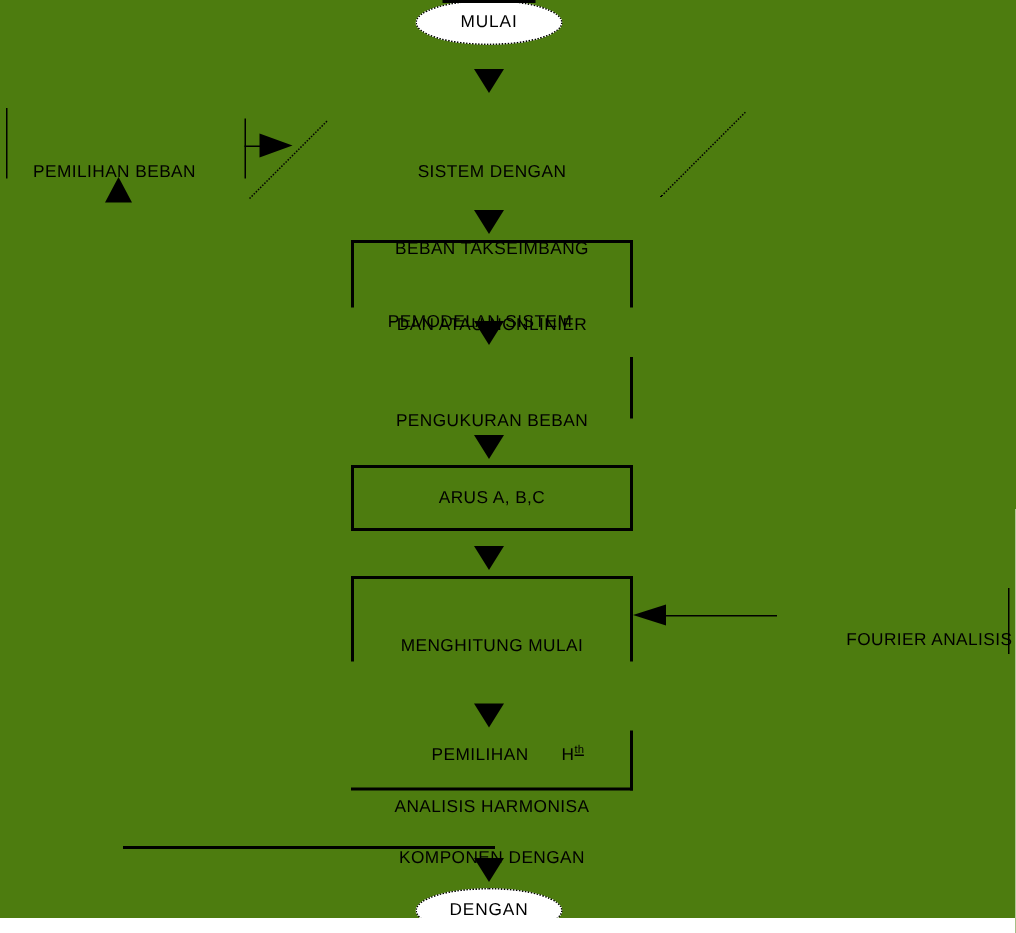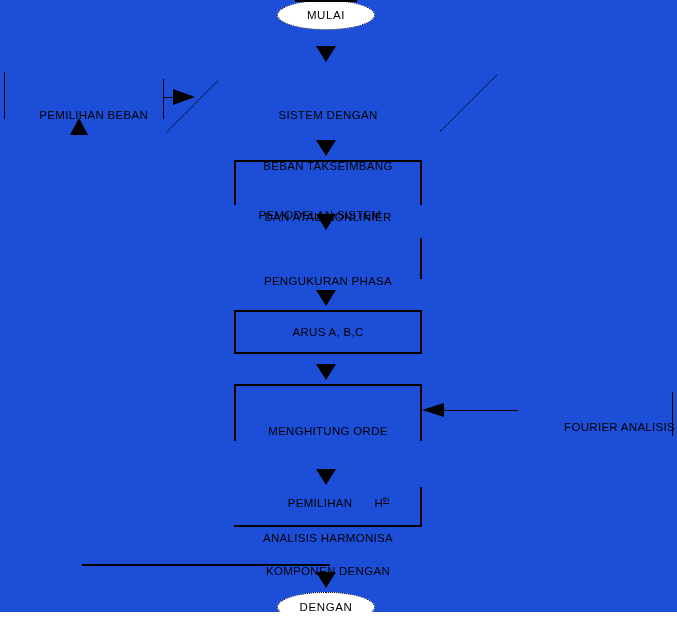--- a/index.html
+++ b/index.html
@@ -4,21 +4,21 @@
 <style>
   html, body {
     margin: 0;
     padding: 0;
     background: #ffffff;
   }
   #canvas {
     position: relative;
     width: 677px;
     height: 612px;
-    background: #1d4ed8;
+    background: #4d7c0f;
     font-family: "Liberation Sans", sans-serif;
     overflow: hidden;
   }
 
   
   .node-text {
     position: absolute;
     color: #000000;
     font-size: 11.5px;
     line-height: 17px;
@@ -129,21 +129,21 @@
   <div class="node-text" style="left:235px; top:73px; width:186px;">
     <div>SISTEM DENGAN</div>
     <div>BEBAN TAKSEIMBANG</div>
     <div>DAN ATAU NONLINIER</div>
   </div>
 
   <div class="dotted-diag" style="left:440px; top:131px; width:80px; transform: rotate(-45deg);"></div>
   <div class="dotted-diag" style="left:166px; top:132px; width:73px; transform: rotate(-45deg);"></div>
 
   <div class="vline thin" style="left:4px; top:72px; height:47px;"></div>
-  <div class="node-text" style="left:8px; top:90px; width:140px; text-align:right;">
+  <div class="node-text" style="left:8px; top:90px; width:140px; text-align:left;">
     <span>PEMILIHAN BEBAN</span>
   </div>
   <div class="arrow-up" style="left:70px; top:118px;"></div>
 
   <div class="vline thin" style="left:163px; top:79px; height:40px;"></div>
   <div class="hline thin" style="left:163px; top:97px; width:12px;"></div>
   <div class="arrow-right-head" style="left:173px; top:89px;"></div>
 
   <div class="arrow-down" style="left:316px; top:140px;"></div>
 
@@ -151,38 +151,38 @@
   <div class="edge" style="left:234px; top:160px; width:2px; height:45px;"></div>
   <div class="edge" style="left:420px; top:160px; width:2px; height:45px;"></div>
   <div class="node-text" style="left:226px; top:173px; width:188px;">
     <div>PEMODELAN SISTEM</div>
   </div>
 
   <div class="arrow-down" style="left:316px; top:214px;"></div>
 
   <div class="edge" style="left:420px; top:238px; width:2px; height:41px;"></div>
   <div class="node-text" style="left:234px; top:239px; width:188px;">
-    <div>PENGUKURAN PHASA</div>
+    <div>PENGUKURAN BEBAN</div>
     <div>ARUS A, B,C</div>
   </div>
 
   <div class="arrow-down" style="left:316px; top:290px;"></div>
 
   <div class="edge" style="left:234px; top:310px; width:188px; height:2px;"></div>
   <div class="edge" style="left:234px; top:352px; width:188px; height:2px;"></div>
   <div class="edge" style="left:234px; top:310px; width:2px; height:44px;"></div>
   <div class="edge" style="left:420px; top:310px; width:2px; height:44px;"></div>
 
   <div class="arrow-down" style="left:316px; top:364px;"></div>
 
   <div class="edge" style="left:234px; top:384px; width:188px; height:2px;"></div>
   <div class="edge" style="left:234px; top:384px; width:2px; height:57px;"></div>
   <div class="edge" style="left:420px; top:384px; width:2px; height:57px;"></div>
   <div class="node-text" style="left:234px; top:389px; width:188px;">
-    <div>MENGHITUNG ORDE</div>
+    <div>MENGHITUNG MULAI</div>
     <div>
       <span>PEMILIHAN</span><span style="display:inline-block;width:22px"></span><span>H</span><span class="sup">th</span>
     </div>
     <div>KOMPONEN DENGAN</div>
   </div>
 
   <div class="hline thin" style="left:443px; top:410px; width:75px;"></div>
   <div class="arrow-left-head" style="left:422px; top:403px;"></div>
   <div class="node-text" style="left:525px; top:402px; width:150px; text-align:right;">
     <span>FOURIER ANALISIS</span>

